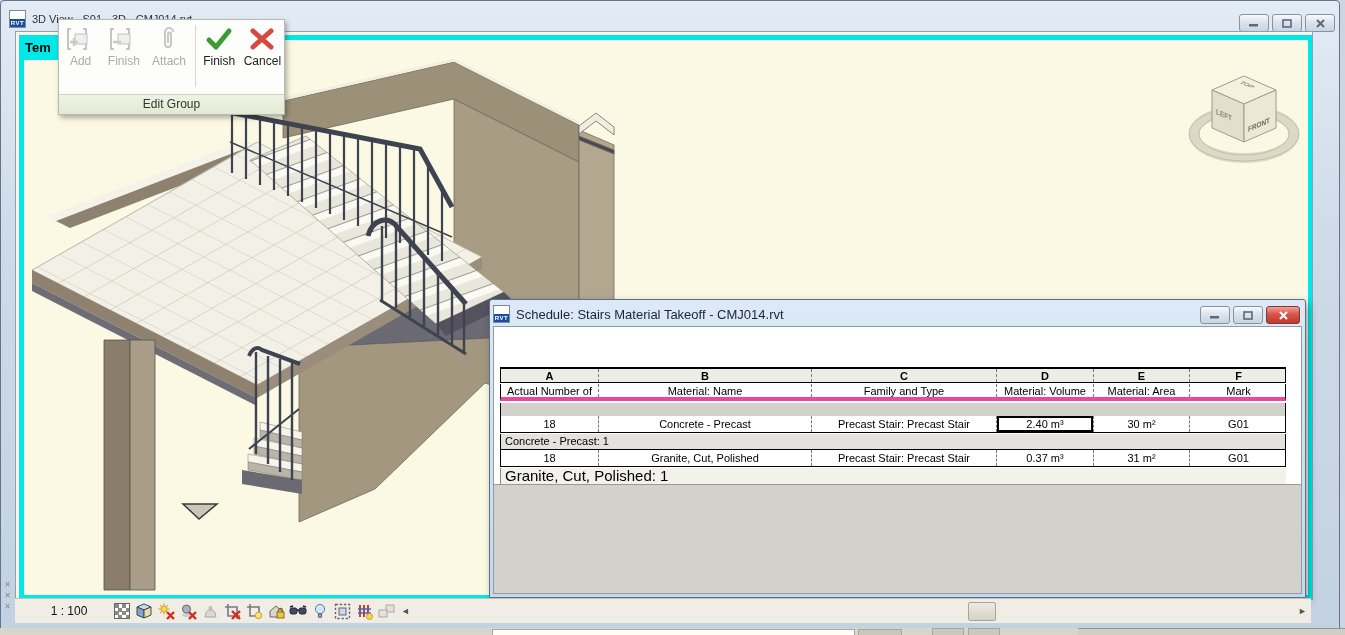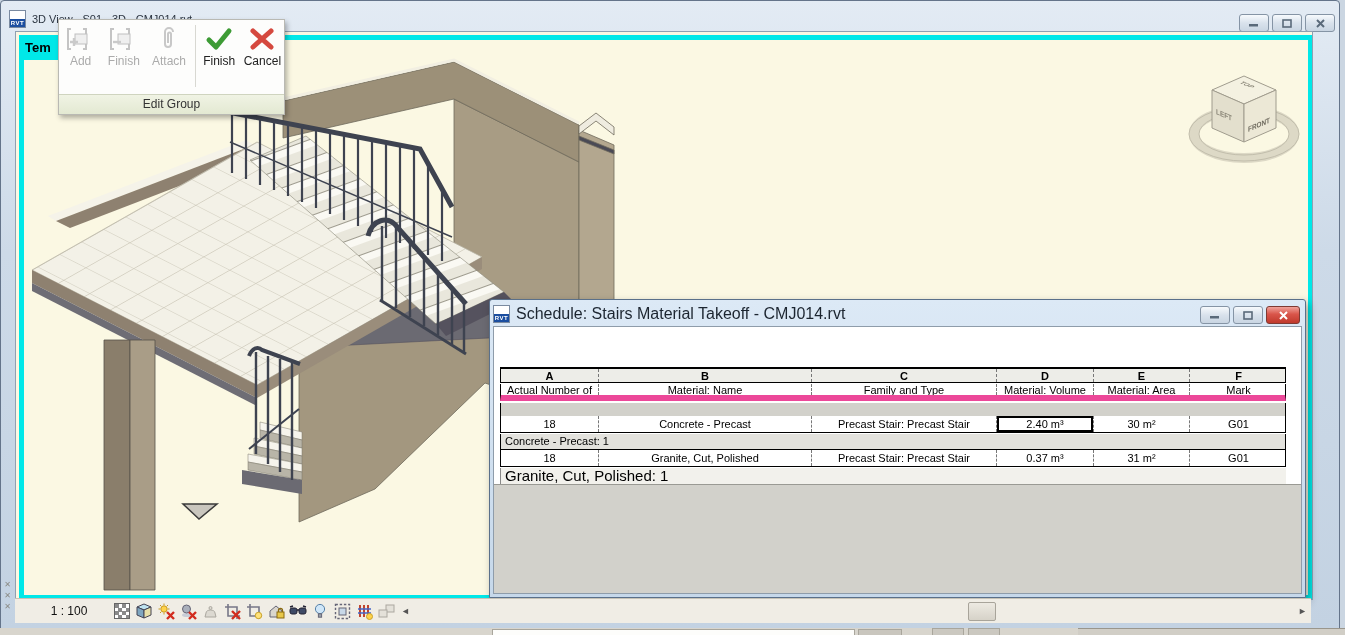--- a/index.html
+++ b/index.html
@@ -30,32 +30,32 @@
   .pbtn{width:44px;padding-top:6px;display:flex;flex-direction:column;align-items:center;gap:2px;}
   .pbtn .lbl{font-size:12px;color:#222;}
   .pbtn.disabled .lbl{color:#ABABAB;}
   .psep{width:1px;height:62px;background:#d8d8d2;margin:5px 2px 0 2px;}
   .panel-strip{position:absolute;left:0;right:0;bottom:0;height:19px;background:linear-gradient(180deg,#F0F3E4,#E3E9D2);
     border-top:1px solid #cfd4bf;text-align:center;font-size:12px;color:#333;line-height:19px;}
   
   .sched{position:absolute;left:488px;top:298px;width:815px;height:297px;border:1px solid #5a708a;border-radius:3px 3px 0 0;
     background:linear-gradient(180deg,#DCE9F6,#C6D8EA);box-shadow:3px 4px 8px rgba(0,0,0,.35);}
   .sched-titlebar{position:absolute;left:3px;top:3px;right:3px;height:22px;display:flex;align-items:center;}
-  .sched-title{font-size:16px;color:#1c2530;margin-left:6px;white-space:nowrap;}
+  .sched-title{font-size:13px;color:#1c2530;margin-left:6px;white-space:nowrap;}
   .sched-content{position:absolute;left:3px;top:26px;right:3px;bottom:3px;background:#FFFFFF;border:1px solid #8e9caa;overflow:hidden;}
   .tbl-title{position:absolute;left:6px;top:6px;width:786px;height:34px;border:1px solid #000;
     display:flex;align-items:center;justify-content:center;font-size:16px;color:#000;}
   .trow{position:absolute;left:6px;width:786px;display:grid;grid-template-columns:98px 213px 185px 97px 96px 97px;
     border-left:1px solid #000;border-right:1px solid #000;box-sizing:border-box;}
   .tcell{font-size:11px;color:#000;text-align:center;overflow:hidden;white-space:nowrap;
     border-right:1px dashed #777;display:flex;align-items:center;justify-content:center;box-sizing:border-box;}
   .tcell:last-child{border-right:none;}
   .letters{top:40px;height:16px;background:#EDEDE8;border-top:2px solid #000;border-bottom:1px solid #000;}
   .letters .tcell{font-weight:bold;}
-  .hdr{top:57px;height:17px;background:#fff;border-bottom:6px solid #ec4899;}
+  .hdr{top:57px;height:17px;background:#fff;border-bottom:4px solid #ec4899;}
   .gapgray{position:absolute;left:6px;top:76px;width:786px;height:13px;background:#D2D1CB;
     border-left:1px solid #000;border-right:1px solid #000;box-sizing:border-box;}
   .r1{top:89px;height:17px;background:#fff;border-bottom:1px solid #000;}
   .grp1{position:absolute;left:6px;top:107px;width:786px;height:16px;background:#E3E2DD;border:1px solid #000;border-top:none;
     box-sizing:border-box;font-size:11px;color:#000;line-height:15px;padding-left:4px;}
   .r2{top:123px;height:17px;background:#fff;border-bottom:1px solid #000;}
   .grp2{position:absolute;left:6px;top:141px;width:786px;height:16px;background:#F2F1EC;
     box-sizing:border-box;font-size:15px;color:#000;line-height:16px;padding-left:4px;border-left:1px solid #888;}
   .sel{box-shadow:inset 0 0 0 2px #000;}
   .gray-rest{position:absolute;left:0;right:0;top:157px;bottom:0;background:#D2D1CB;border-top:1px solid #9a9a94;}

